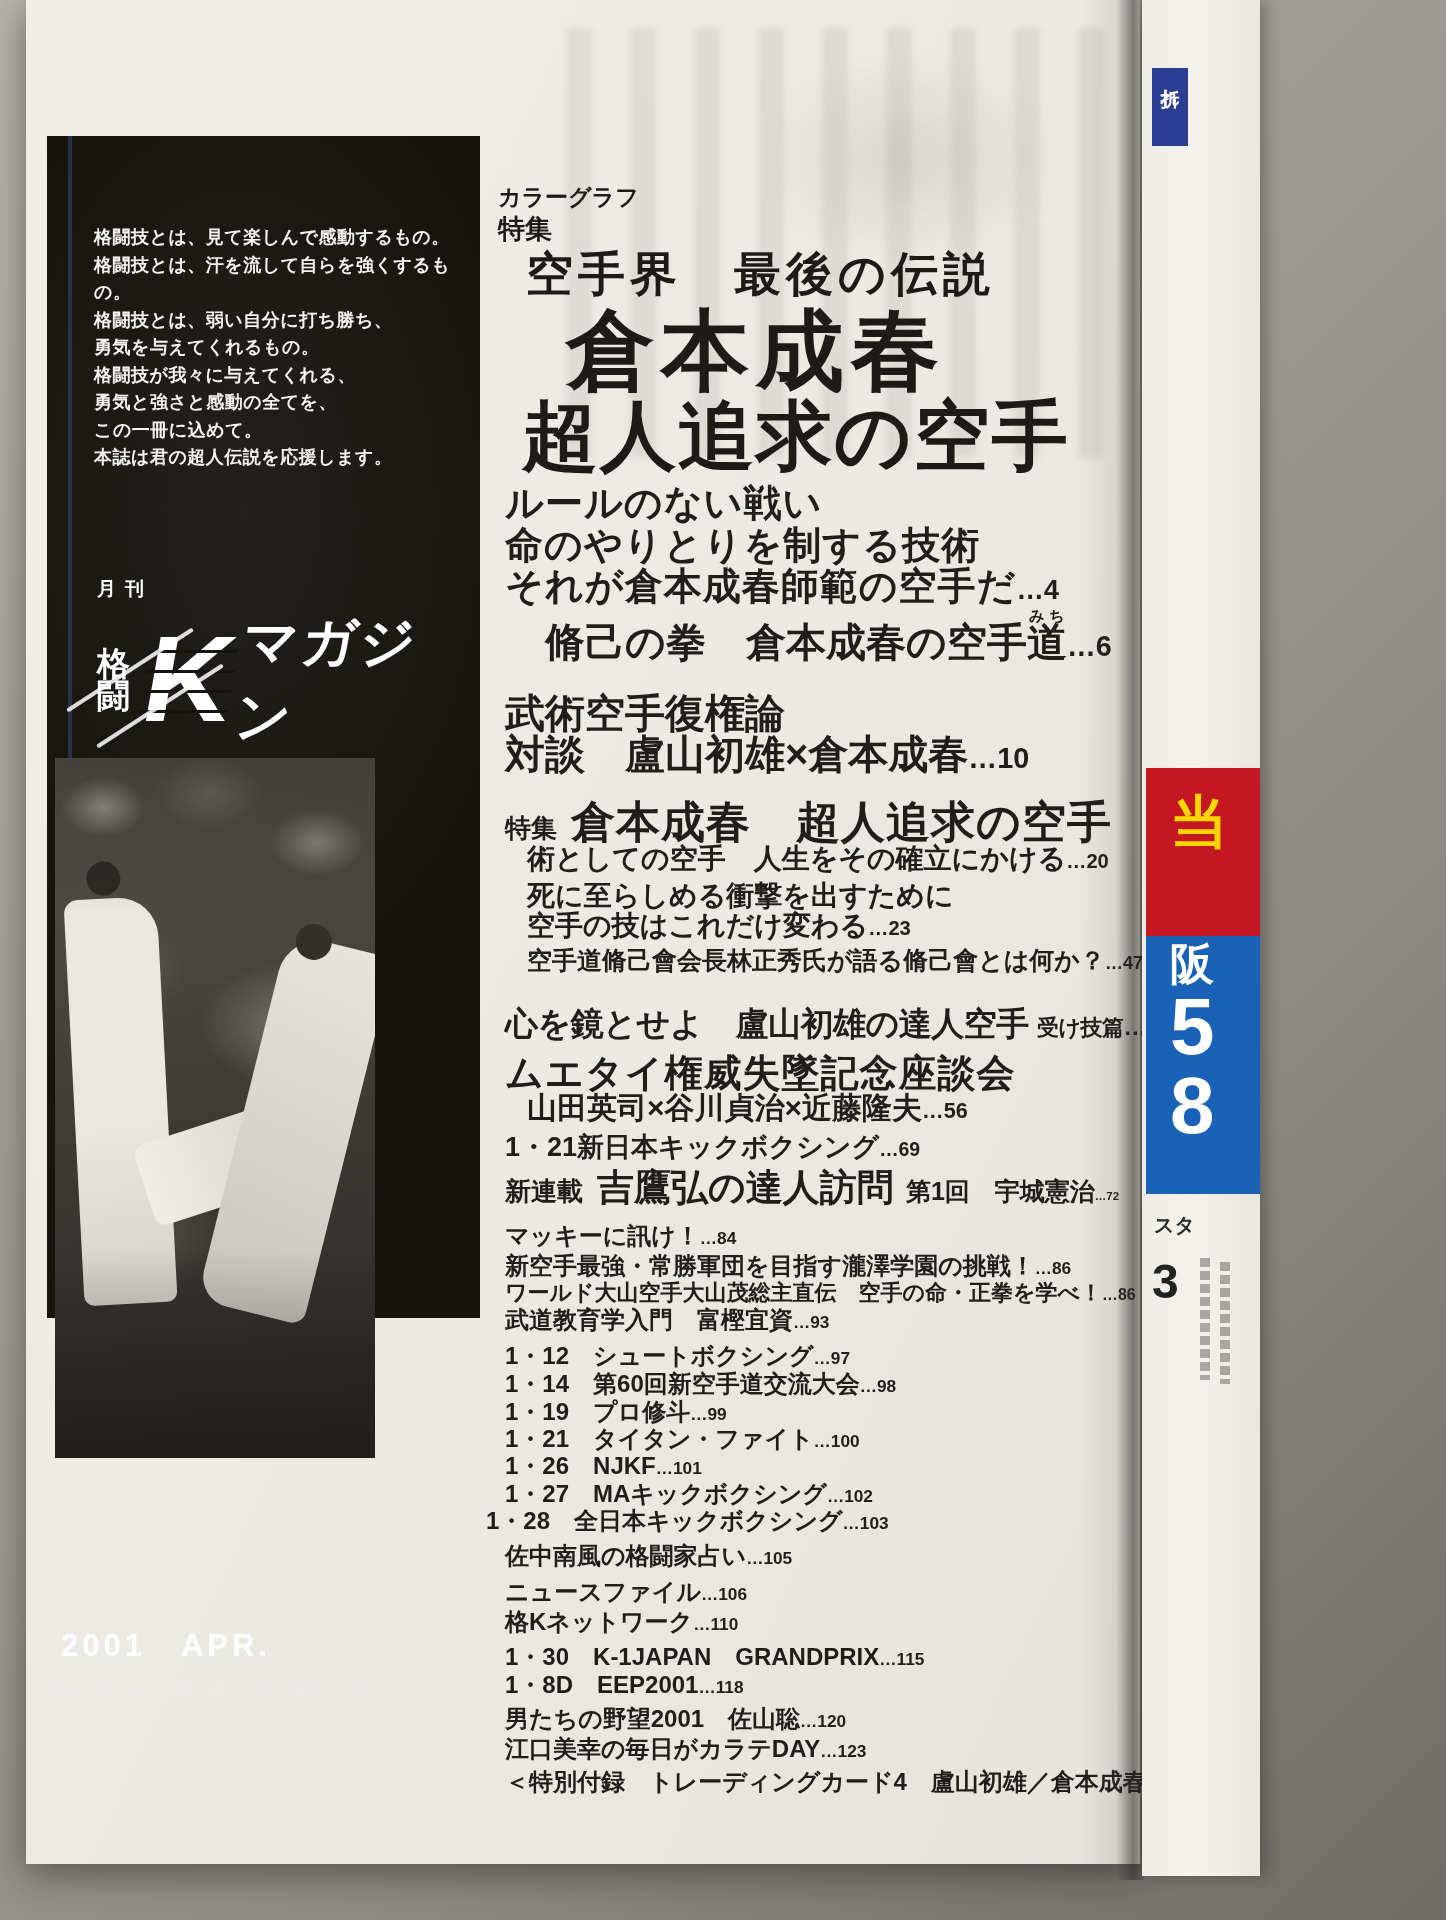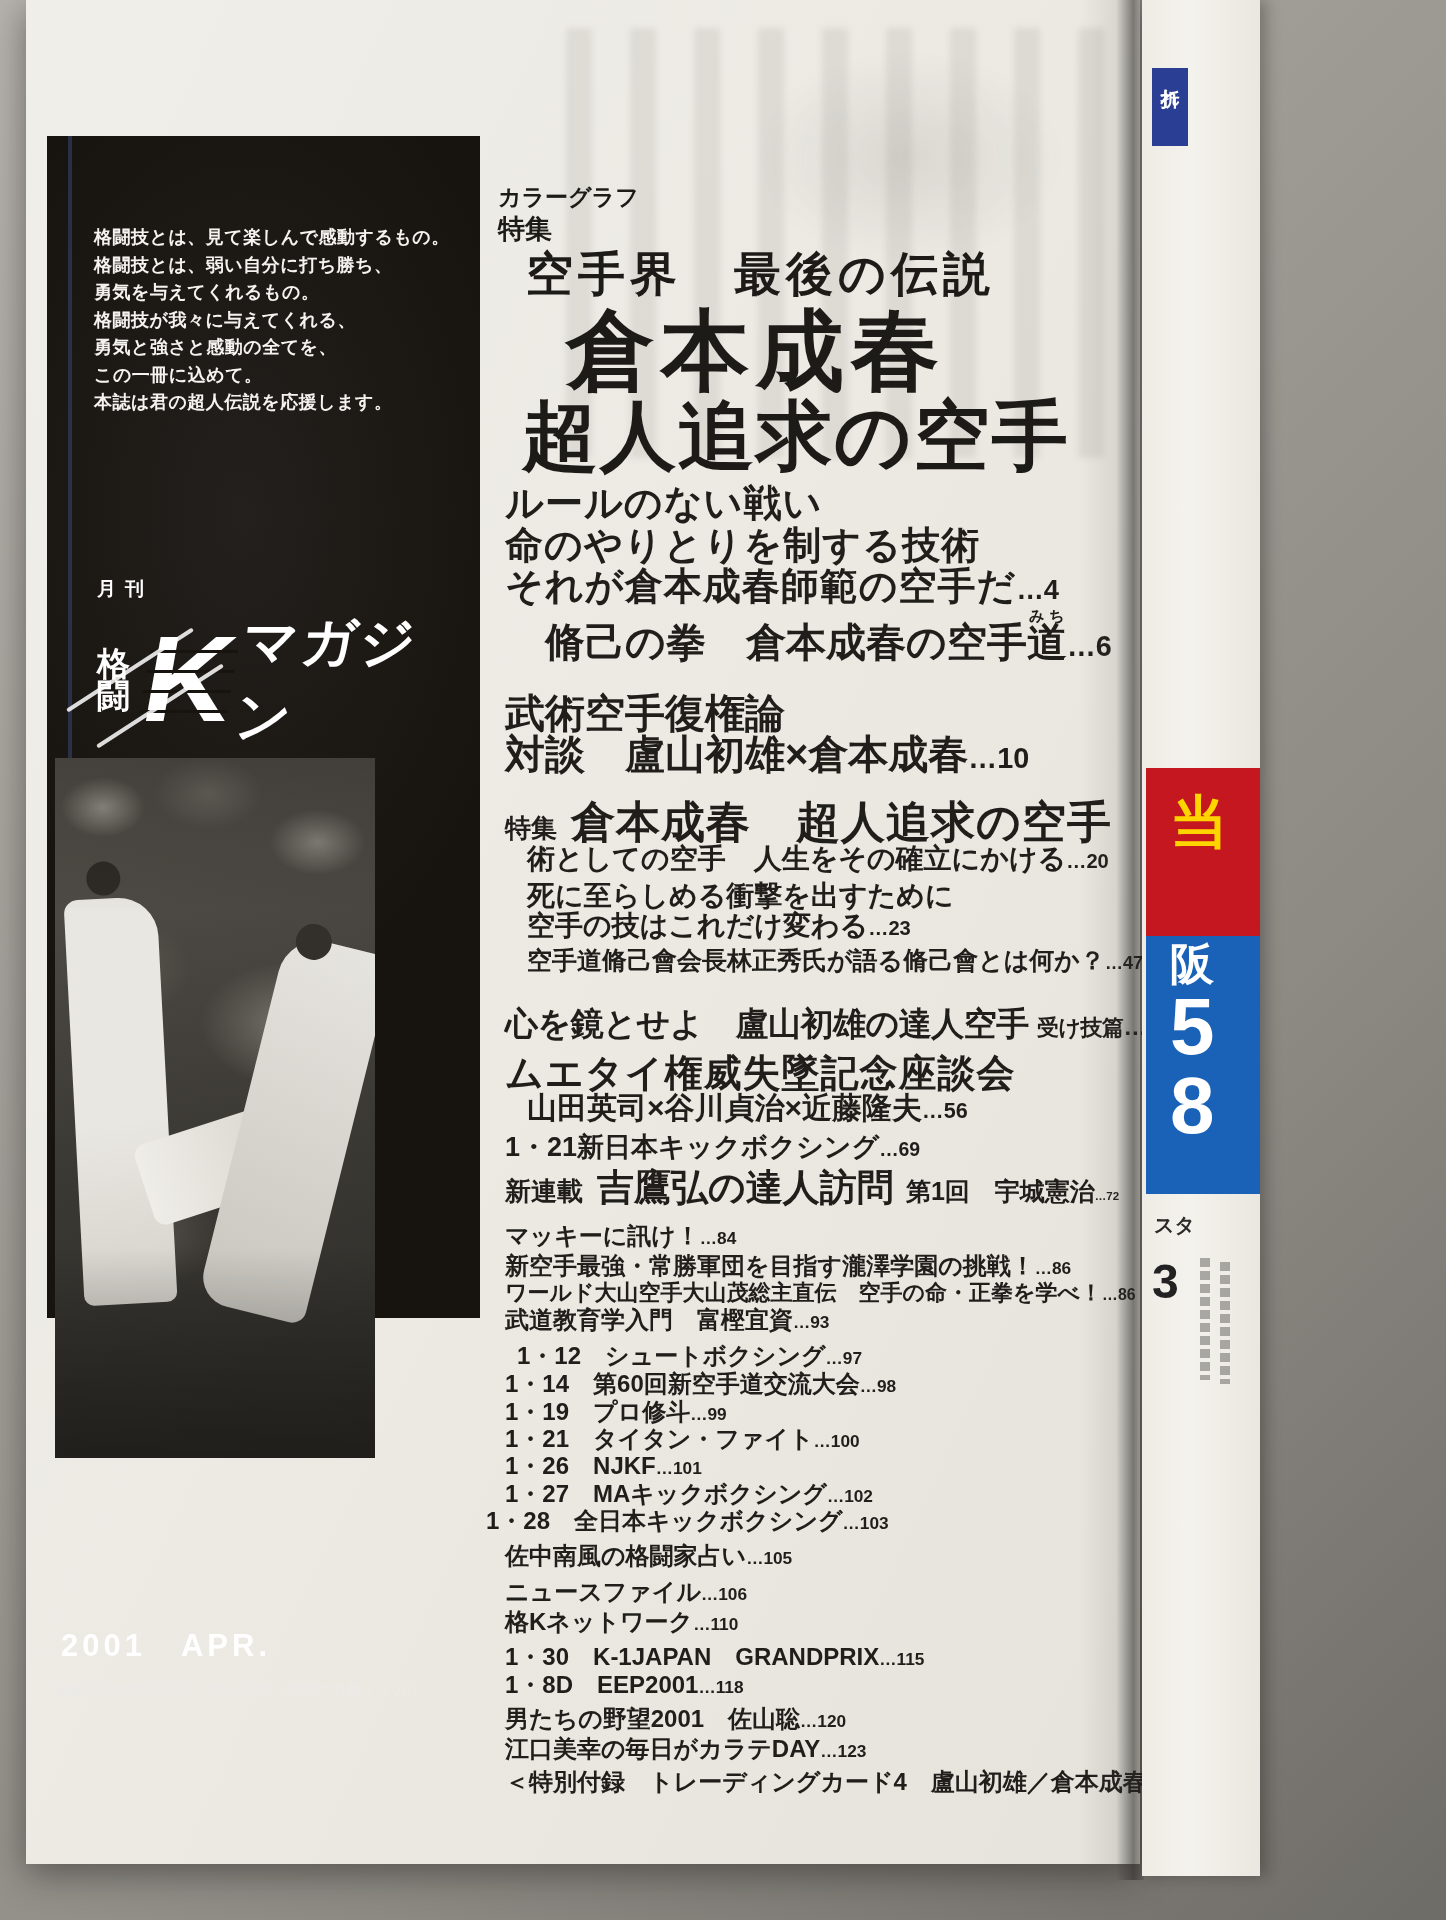--- a/index.html
+++ b/index.html
@@ -118,20 +118,21 @@
 
 <div class="scene">
 
   <div class="page">
     <div class="ghosting"></div>
 
     <div class="black-panel">
       <div class="blue-line"></div>
       <div class="intro" id="intro-lines">
           <div>格闘技とは、見て楽しんで感動するもの。</div>
+          <div>格闘技とは、汗を流して自らを強くするもの。</div>
           <div>格闘技とは、弱い自分に打ち勝ち、</div>
           <div>勇気を与えてくれるもの。</div>
           <div>格闘技が我々に与えてくれる、</div>
           <div>勇気と強さと感動の全てを、</div>
           <div>この一冊に込めて。</div>
           <div>本誌は君の超人伝説を応援します。</div>
         </div>
 
       <div class="logo">
         <div class="logo-monthly">月刊</div>
@@ -180,21 +181,21 @@
         <div class="toc-line m28 tight2" style="top: 944px; left: 501px;"><span class="main">空手道脩己會会長林正秀氏が語る脩己會とは何か？</span><span class="page-num">…47</span></div>
         <div class="toc-line b33" style="top: 1002px; left: 479px;"><span class="main">心を鏡とせよ　盧山初雄の達人空手</span><span class="small">受け技篇</span><span class="page-num">…49</span></div>
         <div class="toc-line b38" style="top: 1048px; left: 479px;"><span class="main">ムエタイ権威失墜記念座談会</span></div>
         <div class="toc-line m30" style="top: 1088px; left: 501px;"><span class="main">山田英司×谷川貞治×近藤隆夫</span><span class="page-num">…56</span></div>
         <div class="toc-line m27" style="top: 1129px; left: 479px;"><span class="main">1・21新日本キックボクシング</span><span class="page-num">…69</span></div>
         <div class="toc-line serial" style="top: 1163px; left: 479px;"><span class="pre">新連載</span><span class="main">吉鷹弘の達人訪問</span><span class="small">第1回　宇城憲治</span><span class="page-num">…72</span></div>
         <div class="toc-line m24" style="top: 1220px; left: 479px;"><span class="main">マッキーに訊け！</span><span class="page-num">…84</span></div>
         <div class="toc-line m24" style="top: 1250px; left: 479px;"><span class="main">新空手最強・常勝軍団を目指す瀧澤学園の挑戦！</span><span class="page-num">…86</span></div>
         <div class="toc-line m24 tight" style="top: 1278px; left: 479px;"><span class="main">ワールド大山空手大山茂総主直伝　空手の命・正拳を学べ！</span><span class="page-num">…86</span></div>
         <div class="toc-line m24" style="top: 1304px; left: 479px;"><span class="main">武道教育学入門　富樫宜資</span><span class="page-num">…93</span></div>
-        <div class="toc-line m24" style="top: 1340px; left: 479px; margin-left: 12px;"><span class="main">1・12　シュートボクシング</span><span class="page-num">…97</span></div>
+        <div class="toc-line m24" style="top: 1340px; left: 479px;"><span class="main">1・12　シュートボクシング</span><span class="page-num">…97</span></div>
         <div class="toc-line m24" style="top: 1368px; left: 479px;"><span class="main">1・14　第60回新空手道交流大会</span><span class="page-num">…98</span></div>
         <div class="toc-line m24" style="top: 1396px; left: 479px;"><span class="main">1・19　プロ修斗</span><span class="page-num">…99</span></div>
         <div class="toc-line m24" style="top: 1423px; left: 479px;"><span class="main">1・21　タイタン・ファイト</span><span class="page-num">…100</span></div>
         <div class="toc-line m24" style="top: 1450px; left: 479px;"><span class="main">1・26　NJKF</span><span class="page-num">…101</span></div>
         <div class="toc-line m24" style="top: 1478px; left: 479px;"><span class="main">1・27　MAキックボクシング</span><span class="page-num">…102</span></div>
         <div class="toc-line m24" style="top: 1505px; left: 460px;"><span class="main">1・28　全日本キックボクシング</span><span class="page-num">…103</span></div>
         <div class="toc-line m24" style="top: 1540px; left: 479px;"><span class="main">佐中南風の格闘家占い</span><span class="page-num">…105</span></div>
         <div class="toc-line m24" style="top: 1576px; left: 479px;"><span class="main">ニュースファイル</span><span class="page-num">…106</span></div>
         <div class="toc-line m24" style="top: 1606px; left: 479px;"><span class="main">格Kネットワーク</span><span class="page-num">…110</span></div>
         <div class="toc-line m24" style="top: 1641px; left: 479px;"><span class="main">1・30　K-1JAPAN　GRANDPRIX</span><span class="page-num">…115</span></div>

